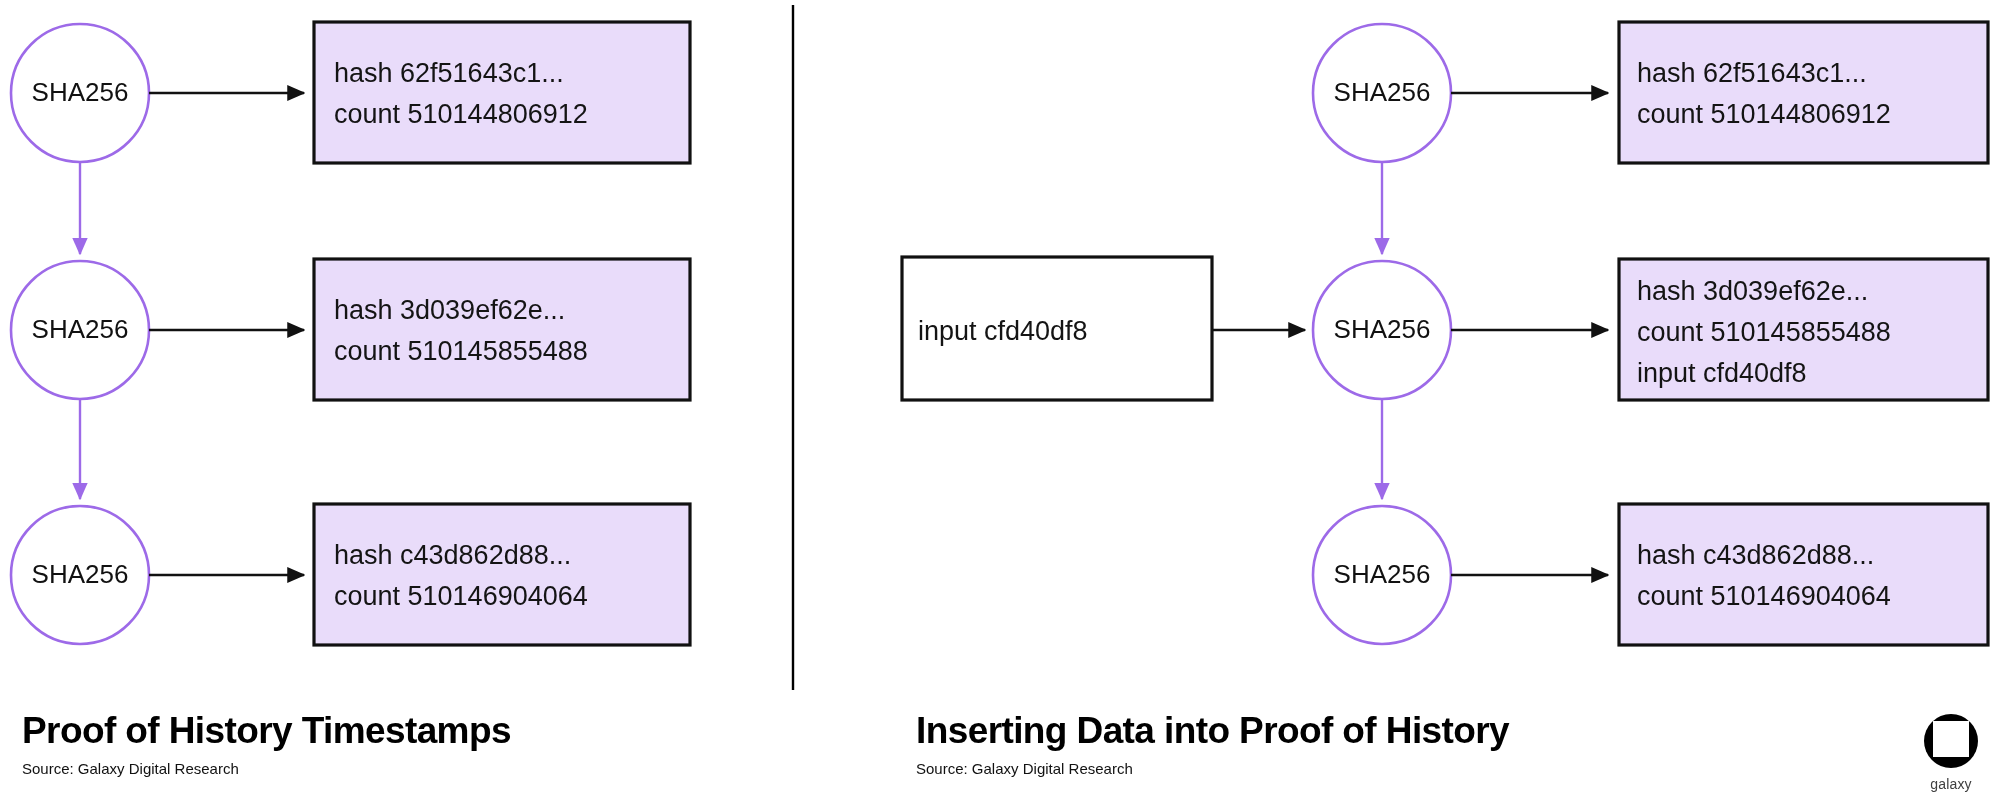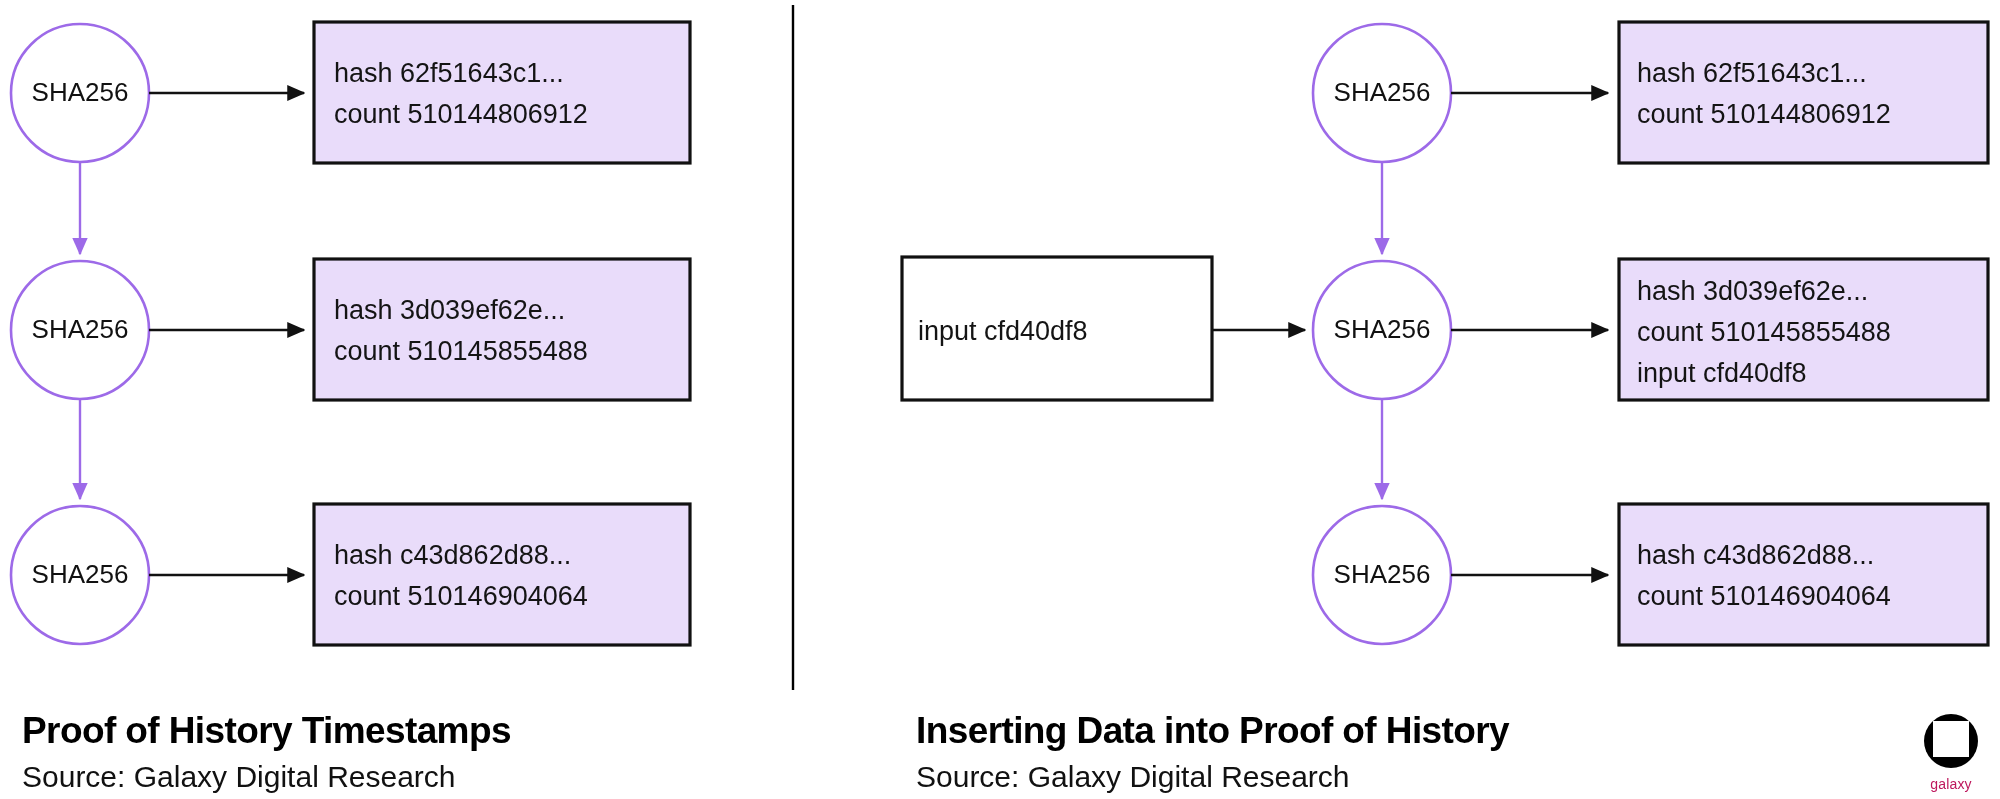--- a/index.html
+++ b/index.html
@@ -40,21 +40,21 @@
     font-family:"Liberation Sans",sans-serif;
     font-size:37px;
     font-weight:bold;
     color:#000000;
     letter-spacing:-0.6px;
     white-space:nowrap;
     line-height:1.15;
   }
   .caption-source{
     font-family:"Liberation Sans",sans-serif;
-    font-size:30px;
+    font-size:15px;
     color:#111111;
     white-space:nowrap;
     margin-top:7px;
   }
 
   .logo{
     position:absolute;
     left:1915px;top:714px;
     width:72px;height:78px;
     display:flex;flex-direction:column;
@@ -72,21 +72,21 @@
   }
   .logo-mark .notch{
     position:absolute;
     left:9px;top:7px;
     width:36px;height:36px;
     background:#ffffff;
   }
   .logo-text{
     font-family:"Liberation Sans",sans-serif;
     font-size:14px;
-    color:#be185d;
+    color:#404040;
     margin-top:20px;
     letter-spacing:0.2px;
   }
 </style>
 </head>
 <body>
 
 <div id="stage">
 
   <svg class="diagram" viewBox="0 0 2000 799">

